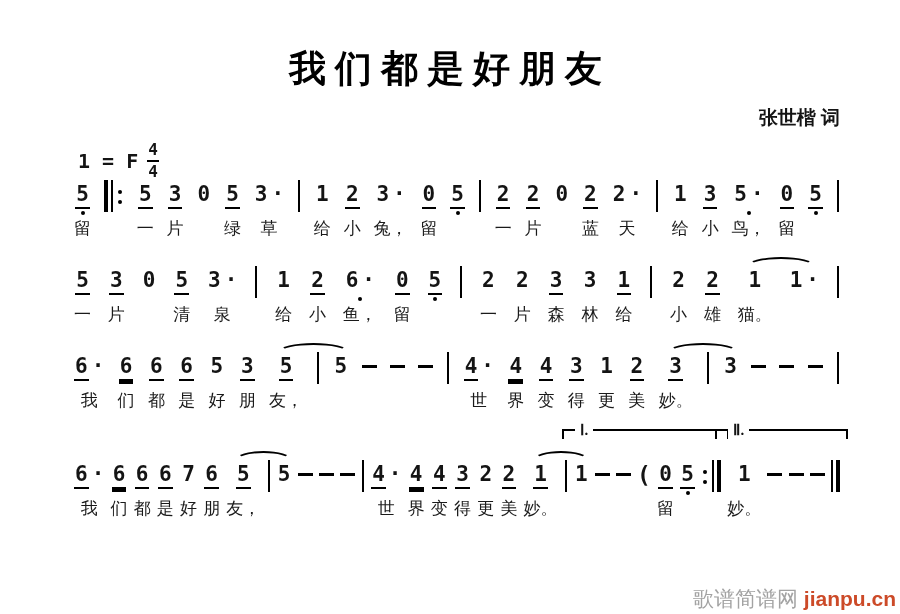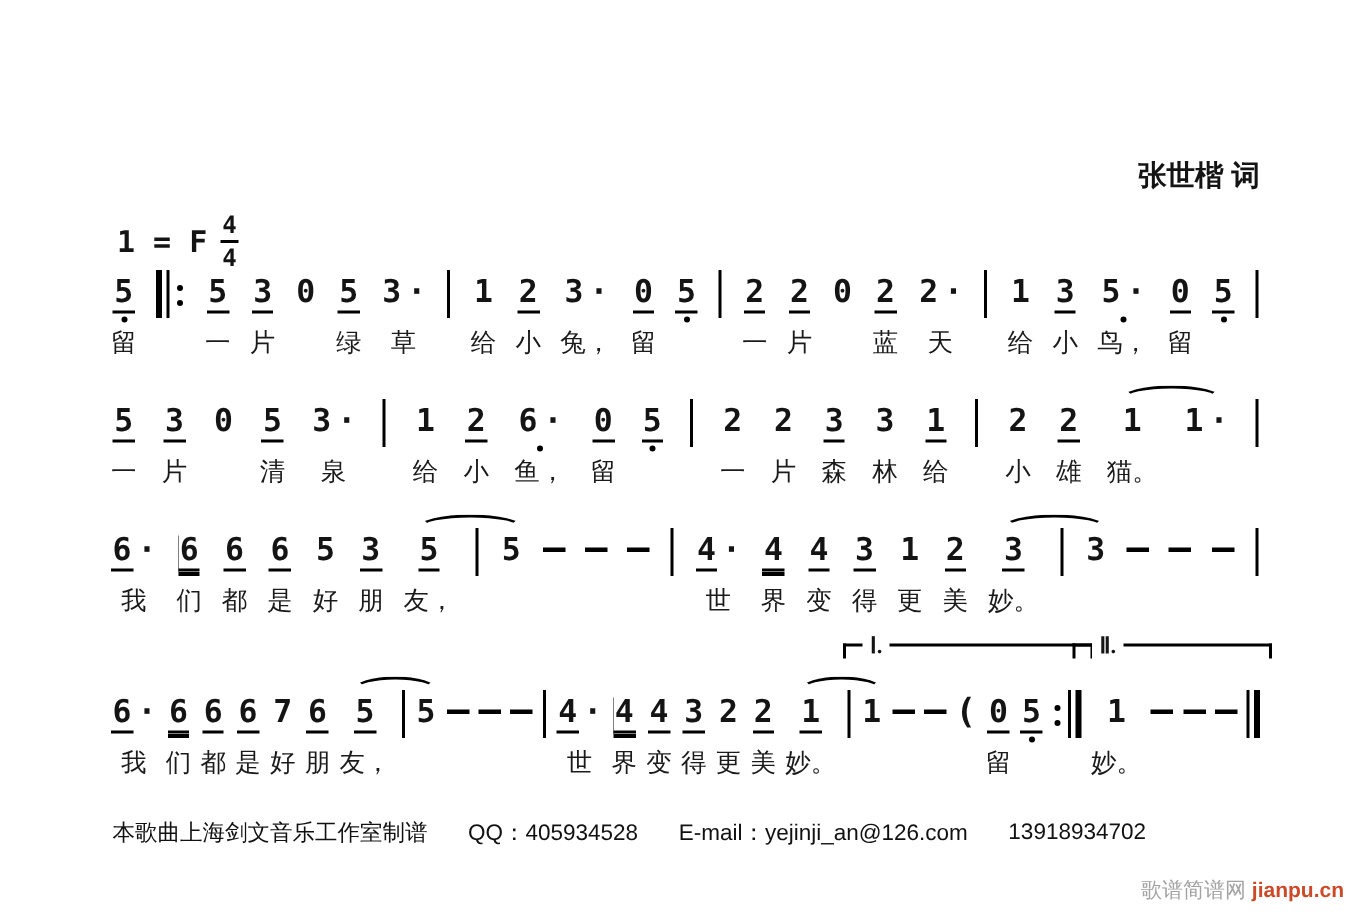--- a/index.html
+++ b/index.html
@@ -36,28 +36,29 @@
   .rptdots i{width:4px;height:4px;border-radius:50%;background:#000;}
   .barwrap{display:flex;gap:3px;}
   .dline{width:15px;height:3px;background:#000;margin-top:11px;}
   .paren{font-size:23px;font-weight:700;line-height:26px;font-family:"DejaVu Sans Mono",monospace;}
   .tie{position:absolute;height:13px;border:2px solid transparent;border-top-color:#000;border-radius:50%;}
   .volta{position:absolute;height:8px;border-top:2px solid #000;border-left:2px solid #000;border-right:2px solid #000;}
   .vlabel{position:absolute;top:-10px;left:11px;background:#fff;padding:0 5px;
           font-family:"Liberation Serif",serif;font-size:15px;font-weight:700;}
   .footer{position:absolute;left:75px;top:546px;display:flex;gap:27px;font-size:15px;
           white-space:nowrap;color:#111;}
-  .watermark{position:absolute;right:4px;top:585px;font-size:14px;white-space:nowrap;}
+  .watermark{position:absolute;right:4px;top:585px;font-size:21px;white-space:nowrap;}
   .wm-name{color:#a3a3a3;}
   .wm-url{color:#cc4a28;font-weight:700;}
 </style>
 </head>
 <body>
 
 <div class="page">
+  <div class="title">我们都是好朋友</div>
 
   <div class="keysig">
     <span>1 = F</span>
     <span class="meter">
       <span class="mt">4</span>
       <span class="mb">4</span>
     </span>
   </div>
 
   <div class="credits">
@@ -863,24 +864,18 @@
         <div class="tie" style="left: 460.2px; width: 50.3px; top: 25px;"></div>
         <div class="volta" style="left: 488px; width: 163px; top: 3px;">
           <div class="vlabel">Ⅰ.</div>
         </div>
         <div class="volta" style="left: 641px; width: 129px; top: 3px;">
           <div class="vlabel">Ⅱ.</div>
         </div>
       </div>
     </div>
 
-  <div class="footer">
-    <span>本歌曲上海剑文音乐工作室制谱</span>
-    <span>QQ：405934528</span>
-    <span>E-mail：yejinji_an@126.com</span>
-    <span>13918934702</span>
-  </div>
 
   <div class="watermark">
     <span class="wm-name">歌谱简谱网</span>
     <span class="wm-url">jianpu.cn</span>
   </div>
 </div>
 
 </body></html>

